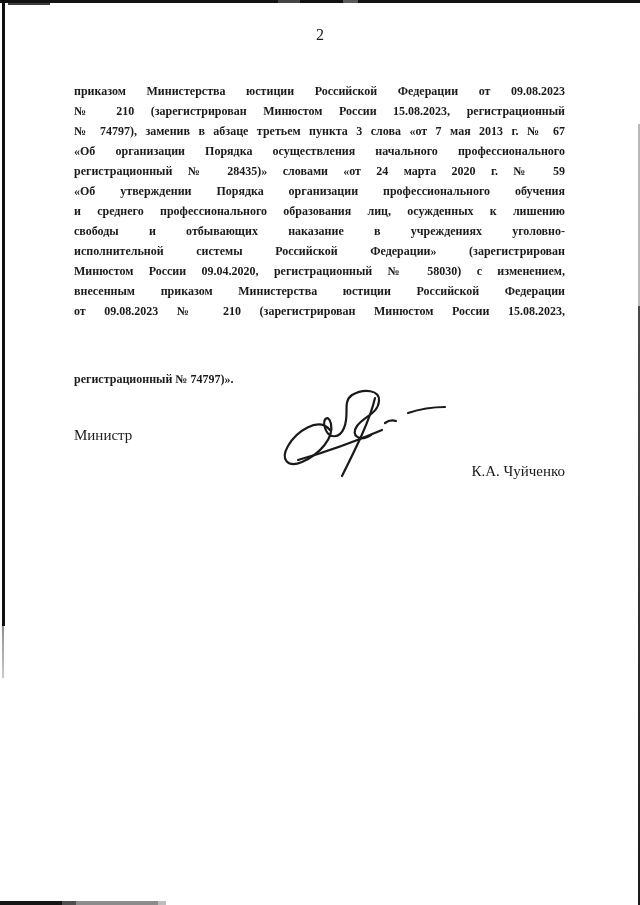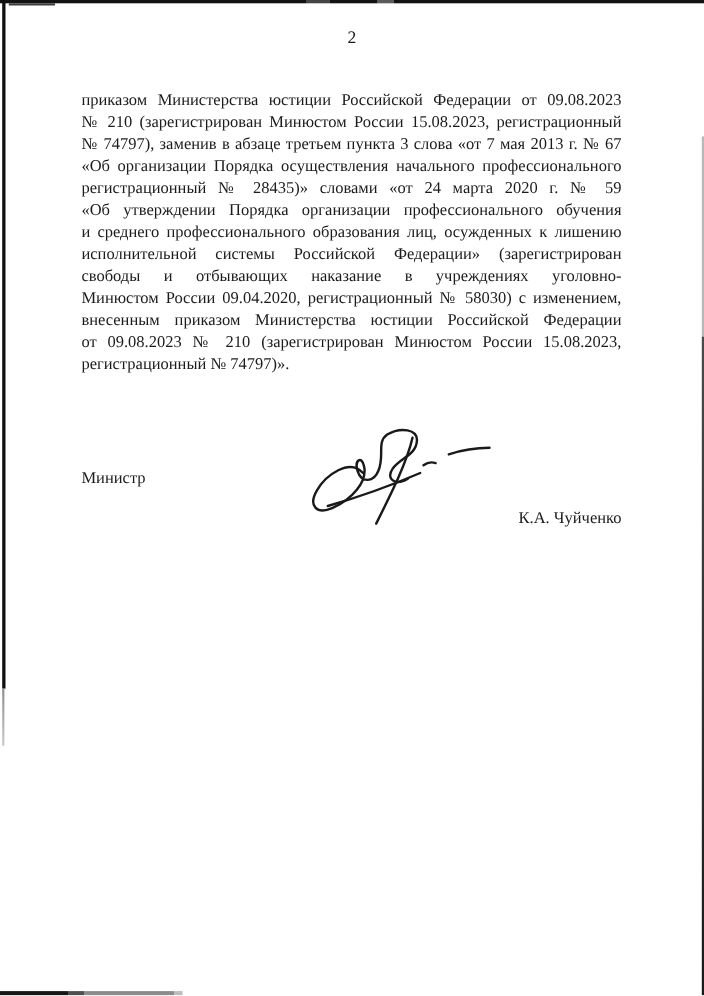--- a/index.html
+++ b/index.html
@@ -57,32 +57,34 @@
   .page-number {
     position: absolute;
     top: 26px; left: 0; width: 100%;
     text-align: center;
     font-size: 16px;
     line-height: 18px;
   }
   .body-text {
     position: absolute;
     left: 74px; top: 81px; width: 491px;
-    font-size: 15px;
+    font-size: 12px;
+    font-weight: bold;
   }
   .tl {
     height: 20px;
     line-height: 20px;
     overflow: hidden;
     text-align: justify;
     text-align-last: justify;
   }
   .tl.last {
     text-align: left;
     text-align-last: left;
+    margin-top: 48px;
   }
 
   
   .signatory-title {
     position: absolute;
     left: 74px; top: 426px;
     font-size: 15px;
     line-height: 18px;
   }
   .signatory-name {
@@ -120,22 +122,22 @@
   <div class="page-number">2</div>
 
   <div class="body-text">
     <div class="tl">приказом Министерства юстиции Российской Федерации от 09.08.2023</div>
     <div class="tl">№ 210 (зарегистрирован Минюстом России 15.08.2023, регистрационный</div>
     <div class="tl">№ 74797), заменив в абзаце третьем пункта 3 слова «от 7 мая 2013 г. № 67</div>
     <div class="tl">«Об организации Порядка осуществления начального профессионального</div>
     <div class="tl">регистрационный № 28435)» словами «от 24 марта 2020 г. № 59</div>
     <div class="tl">«Об утверждении Порядка организации профессионального обучения</div>
     <div class="tl">и среднего профессионального образования лиц, осужденных к лишению</div>
+    <div class="tl">свободы и отбывающих наказание в учреждениях уголовно-</div>
     <div class="tl">исполнительной системы Российской Федерации» (зарегистрирован</div>
-    <div class="tl">свободы и отбывающих наказание в учреждениях уголовно-</div>
     <div class="tl">Минюстом России 09.04.2020, регистрационный № 58030) с изменением,</div>
     <div class="tl">внесенным приказом Министерства юстиции Российской Федерации</div>
     <div class="tl">от 09.08.2023 № 210 (зарегистрирован Минюстом России 15.08.2023,</div>
     <div class="tl last">регистрационный № 74797)».</div>
   </div>
 
   <div class="signatory-title">Министр</div>
 
   <svg class="signature-svg" viewBox="0 0 180 95" xmlns="http://www.w3.org/2000/svg" aria-hidden="true">
     <path d="M52,44 C40,30 18,46 10,60 C2,74 10,82 24,76 C42,68 56,52 53,38 C51,28 44,32 47,42 C51,54 62,52 66,42 C72,28 64,16 74,9 C86,2 102,4 101,15 C100,28 86,30 79,40 C72,50 82,56 93,49"></path>

